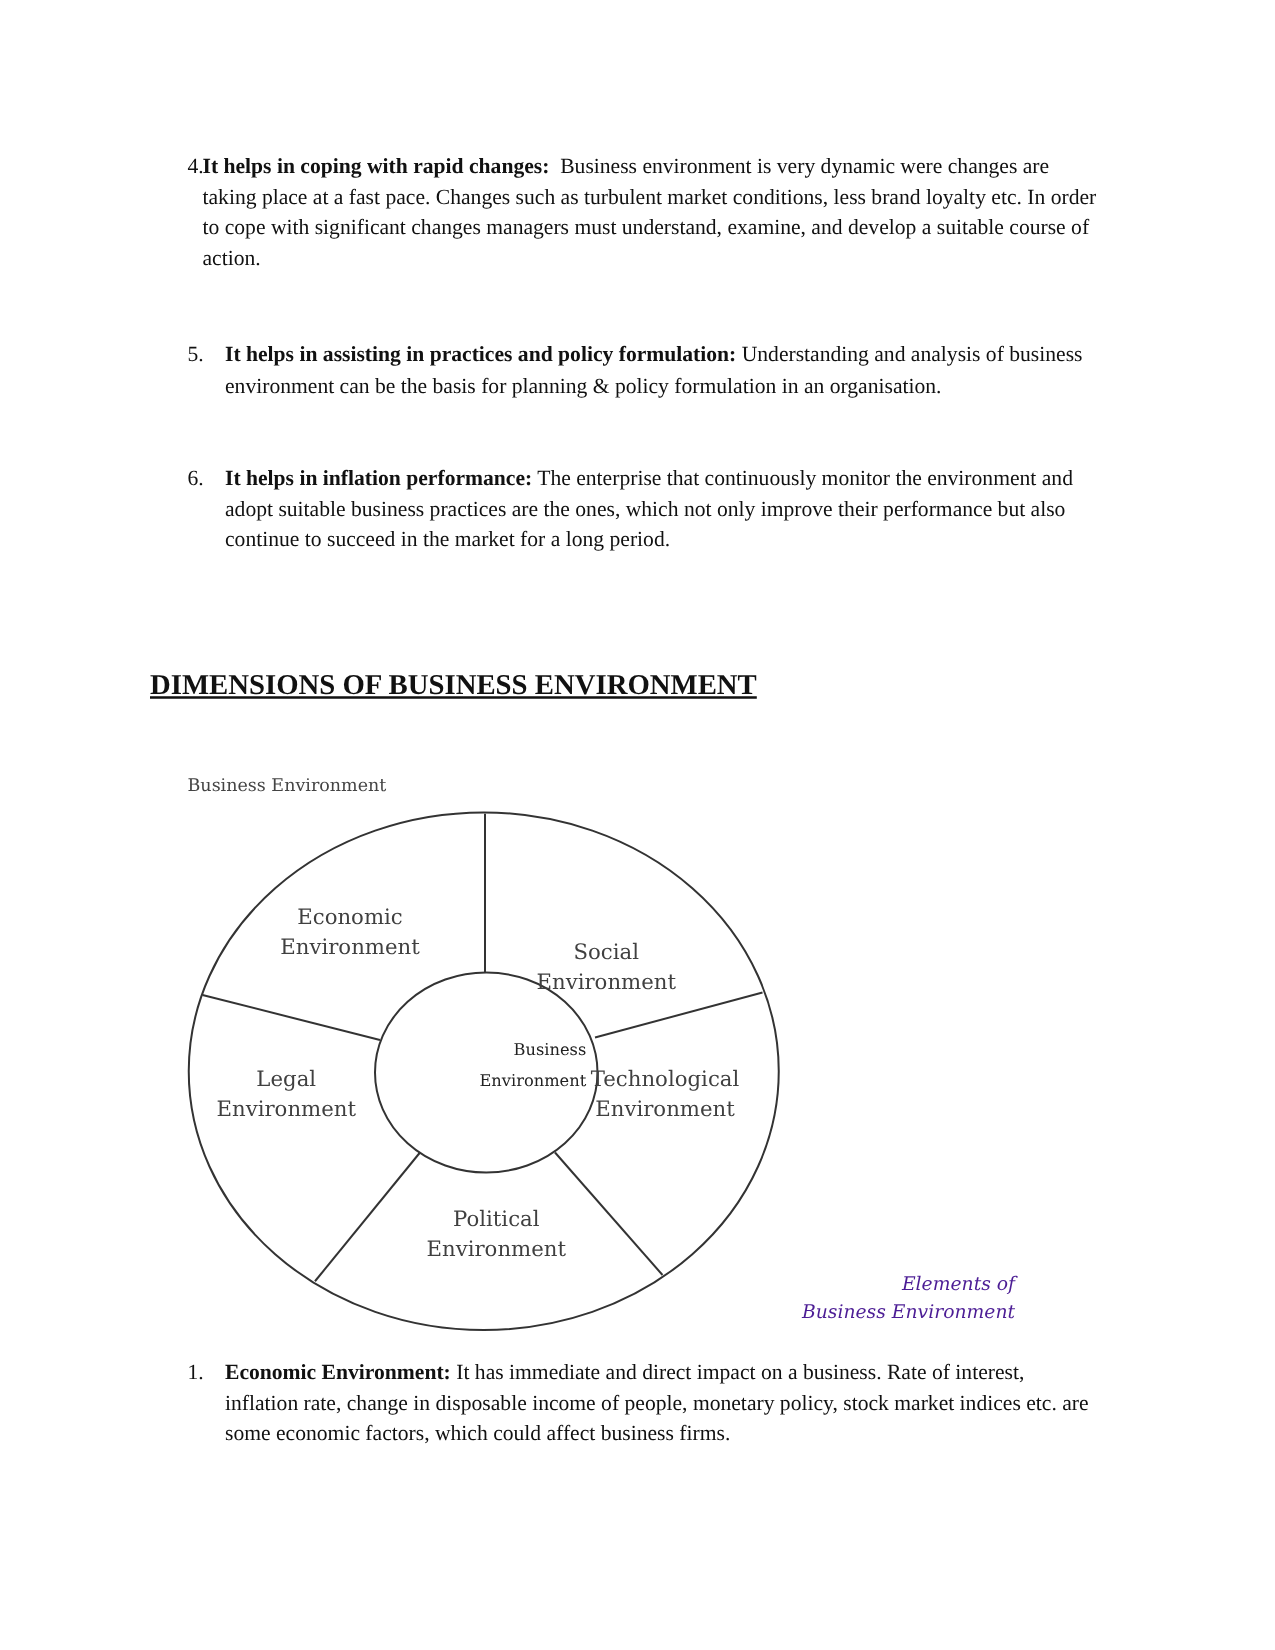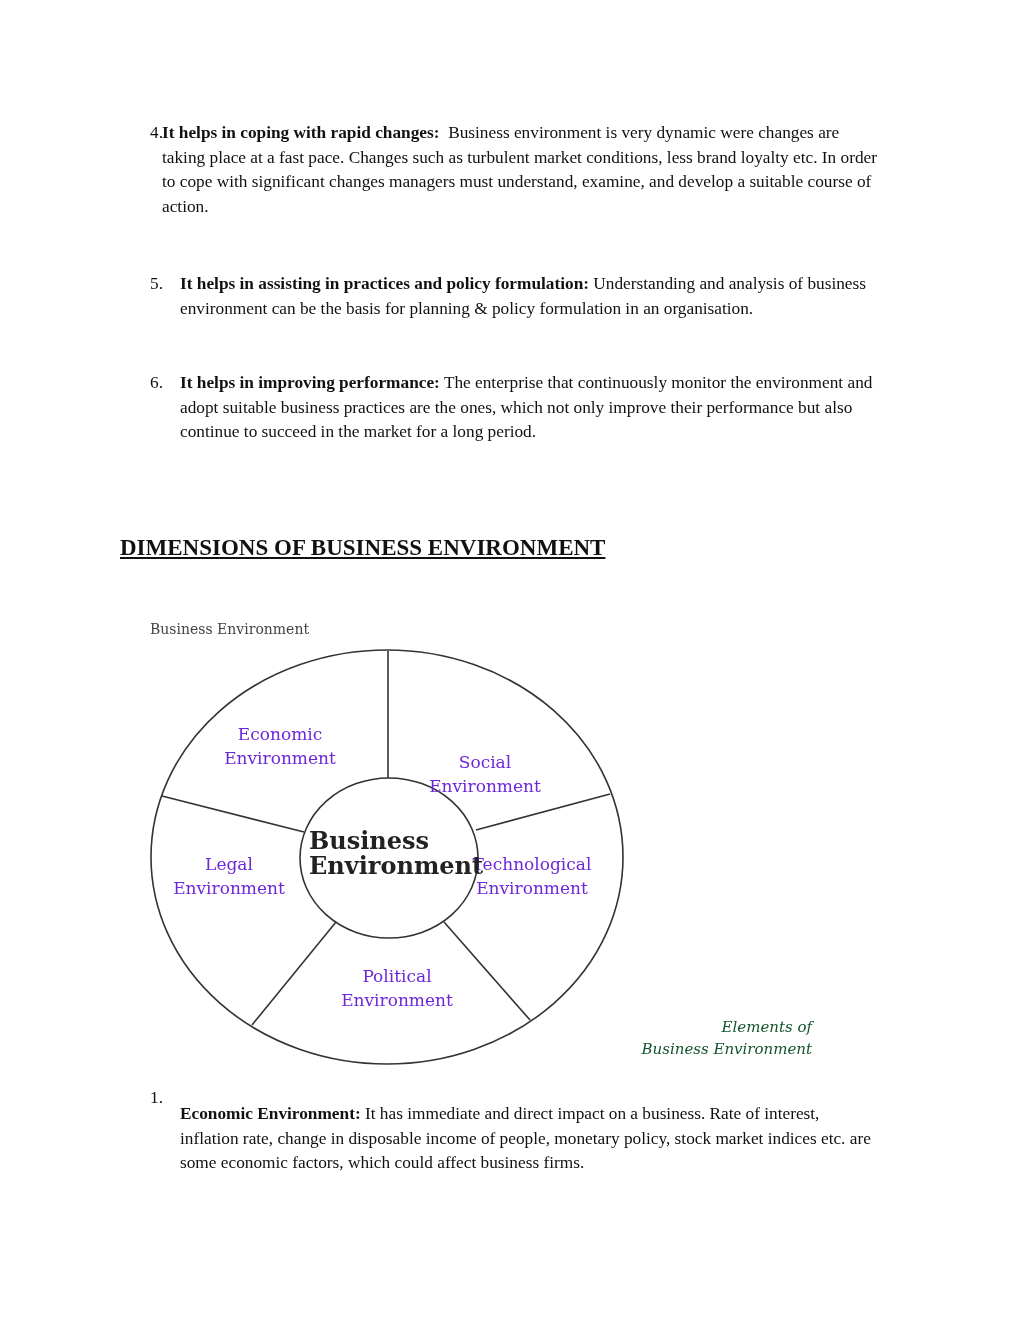--- a/index.html
+++ b/index.html
@@ -5,26 +5,26 @@
   html, body { margin: 0; padding: 0; background: #ffffff; }
   body { width: 1020px; height: 1320px; position: relative; overflow: hidden;
          font-family: "Liberation Serif", serif; color: #111; }
   .item { position: absolute; left: 150px; width: 760px; font-size: 17.3px; line-height: 24.6px; }
   .item .num { position: absolute; left: 0; top: 0; }
   .item .body { margin-left: 30px; }
   .item .lead { font-weight: bold; }
   .heading { position: absolute; left: 120px; top: 535px; font-size: 23px; font-weight: bold;
              text-decoration: underline; text-underline-offset: 2px; }
   .diagram { position: absolute; left: 0; top: 0; width: 1020px; height: 1320px; pointer-events: none; }
-  .dlabel { position: absolute; font-family: "DejaVu Serif", serif; color: #6d28d9; font-size: 17px;
+  .dlabel { position: absolute; font-family: "DejaVu Serif", serif; color: #404040; font-size: 17px;
             line-height: 24px; text-align: center; white-space: nowrap; }
   .dcap { position: absolute; font-family: "DejaVu Serif", serif; color: #444; font-size: 14px; }
-  .center-label { position: absolute; font-family: "DejaVu Serif", serif; color: #222; font-weight: bold;
-                  font-size: 24px; line-height: 25px; text-align: left; white-space: nowrap; }
-  .caption { position: absolute; font-family: "DejaVu Serif", serif; font-style: italic; color: #14532d;
+  .center-label { position: absolute; font-family: "DejaVu Serif", serif; color: #222; font-weight: normal;
+                  font-size: 13px; line-height: 25px; text-align: right; white-space: nowrap; }
+  .caption { position: absolute; font-family: "DejaVu Serif", serif; font-style: italic; color: #4c1d95;
              font-size: 15px; line-height: 22px; text-align: right; white-space: nowrap; }
 </style>
 </head>
 <body>
 
 <div class="item" style="top:121px;">
   <span class="num">4.</span>
   <div class="body" style="width:718px;margin-left:12px;">
     <span class="lead">It helps in coping with rapid changes:</span>
     &nbsp;<span>Business environment is very dynamic were changes are taking place at a fast pace. Changes such as turbulent market conditions, less brand loyalty etc. In order to cope with significant changes managers must understand, examine, and develop a suitable course of action.</span>
@@ -35,21 +35,21 @@
   <span class="num">5.</span>
   <div class="body" style="width:705px;">
     <span class="lead">It helps in assisting in practices and policy formulation:</span>
     <span>Understanding and analysis of business environment can be the basis for planning &amp; policy formulation in an organisation.</span>
   </div>
 </div>
 
 <div class="item" style="top:371px;">
   <span class="num">6.</span>
   <div class="body" style="width:708px;">
-    <span class="lead">It helps in improving performance:</span>
+    <span class="lead">It helps in inflation performance:</span>
     <span>The enterprise that continuously monitor the environment and adopt suitable business practices are the ones, which not only improve their performance but also continue to succeed in the market for a long period.</span>
   </div>
 </div>
 
 <div class="heading">DIMENSIONS OF BUSINESS ENVIRONMENT</div>
 
 <div>
   <div class="dcap" style="left:150px; top:621px;">Business Environment</div>
 
   <svg class="diagram" width="1020" height="1320" viewBox="0 0 1020 1320">
@@ -93,17 +93,17 @@
   </div>
 
   <div class="caption" style="left:600px; top:1016px; width:212px;">
     <div>Elements of</div>
     <div>Business Environment</div>
   </div>
 </div>
 
 <div class="item" style="top:1086px;">
   <span class="num">1.</span>
-  <div class="body" style="width:700px;margin-top:16px;">
+  <div class="body" style="width:700px;">
     <span class="lead">Economic Environment:</span>
     <span>It has immediate and direct impact on a business. Rate of interest, inflation rate, change in disposable income of people, monetary policy, stock market indices etc. are some economic factors, which could affect business firms.</span>
   </div>
 </div>
 
 </body></html>

